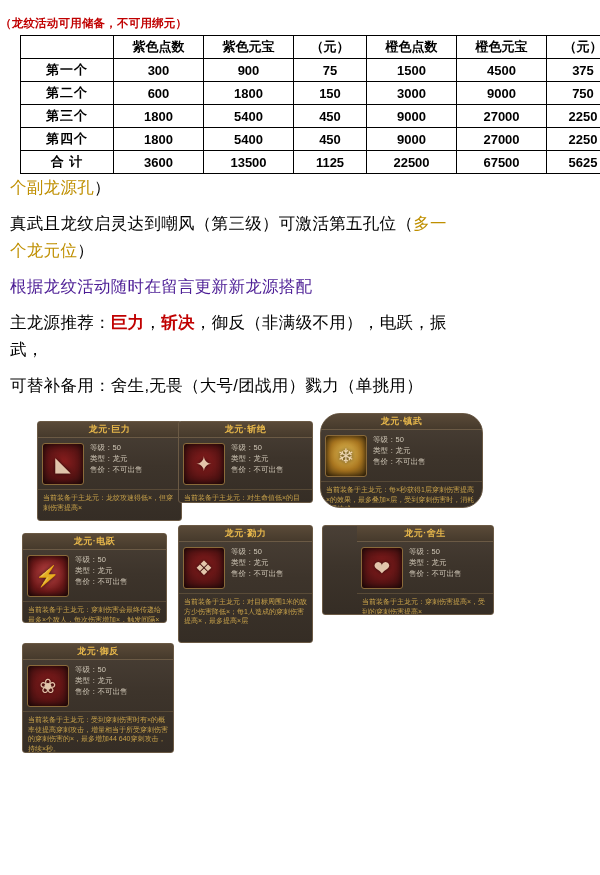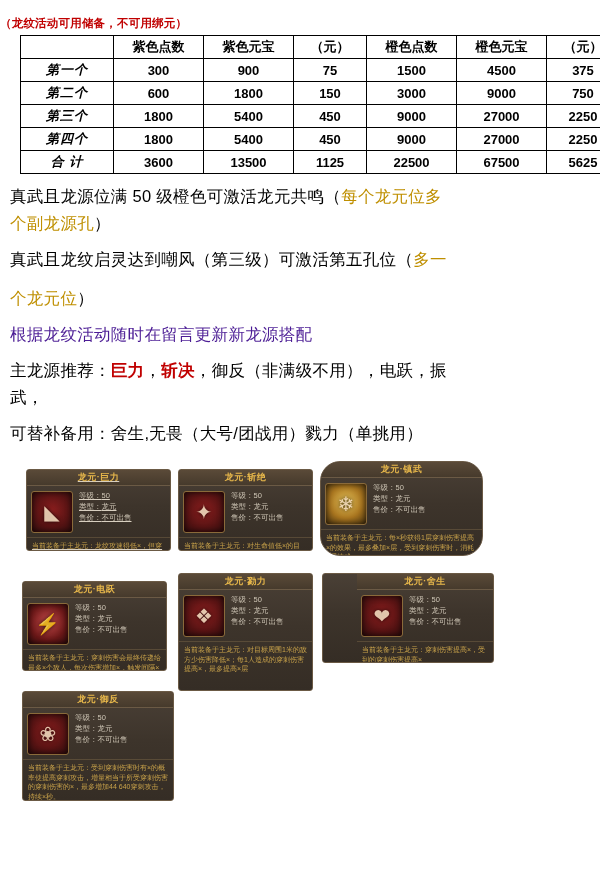--- a/index.html
+++ b/index.html
@@ -53,21 +53,20 @@
     height: 20px;
     padding: 1px 2px;
     white-space: nowrap;
     font-family: "Liberation Sans", sans-serif;
   }
   table.data th {
     font-weight: bold;
   }
   table.data td.label {
     letter-spacing: 1px;
-    font-style: italic;
   }
 
   
   .para {
     font-size: 16.5px;
     line-height: 27px;
     margin: 9px 10px 0 10px;
     letter-spacing: 0.3px;
     word-break: break-all;
   }
@@ -214,52 +213,49 @@
           <td>13500</td>
           <td>1125</td>
           <td>22500</td>
           <td>67500</td>
           <td>5625</td>
         </tr>
       </tbody>
     </table>
   </div>
 
-  <div class="para black">
-    <span>真武且龙源位满 50 级橙色可激活龙元共鸣（</span><span class="gold">每个龙元位多</span>
-  </div>
   <div class="para" style="margin-top:0">
     <span class="gold">个副龙源孔</span><span class="black">）</span>
   </div>
 
   <div class="para black">
     <span>真武且龙纹启灵达到嘲风（第三级）可激活第五孔位（</span><span class="gold">多一</span>
   </div>
-  <div class="para" style="margin-top:12px">
+  <div class="para" style="margin-top:0">
     <span class="gold">个龙元位</span><span class="black">）</span>
   </div>
 
   <div class="para green">
     <span>根据龙纹活动随时在留言更新新龙源搭配</span>
   </div>
 
   <div class="para black">
     <span>主龙源推荐：</span><span class="red">巨力</span><span>，</span><span class="red">斩决</span><span>，御反（非满级不用），电跃，振</span>
   </div>
   <div class="para black" style="margin-top:0">
     <span>武，</span>
   </div>
 
   <div class="para black">
     <span>可替补备用：舍生,无畏（大号/团战用）戮力（单挑用）</span>
   </div>
 
   <div class="cards">
 
-    <div class="card" style="left:26px; top:8px; width:145px; height:82px;text-decoration:underline;">
+    <div class="card" style="left:37px; top:8px; width:145px; height:100px;">
       <div class="card-title">龙元·巨力</div>
       <div class="card-body">
         <div class="icon-box">
             <span class="icon-glyph">◣</span>
           </div>
         <div class="meta">
           <div><span>等级：</span><span>50</span></div>
           <div><span>类型：</span><span>龙元</span></div>
           <div><span>售价：</span><span>不可出售</span></div>
         </div>

